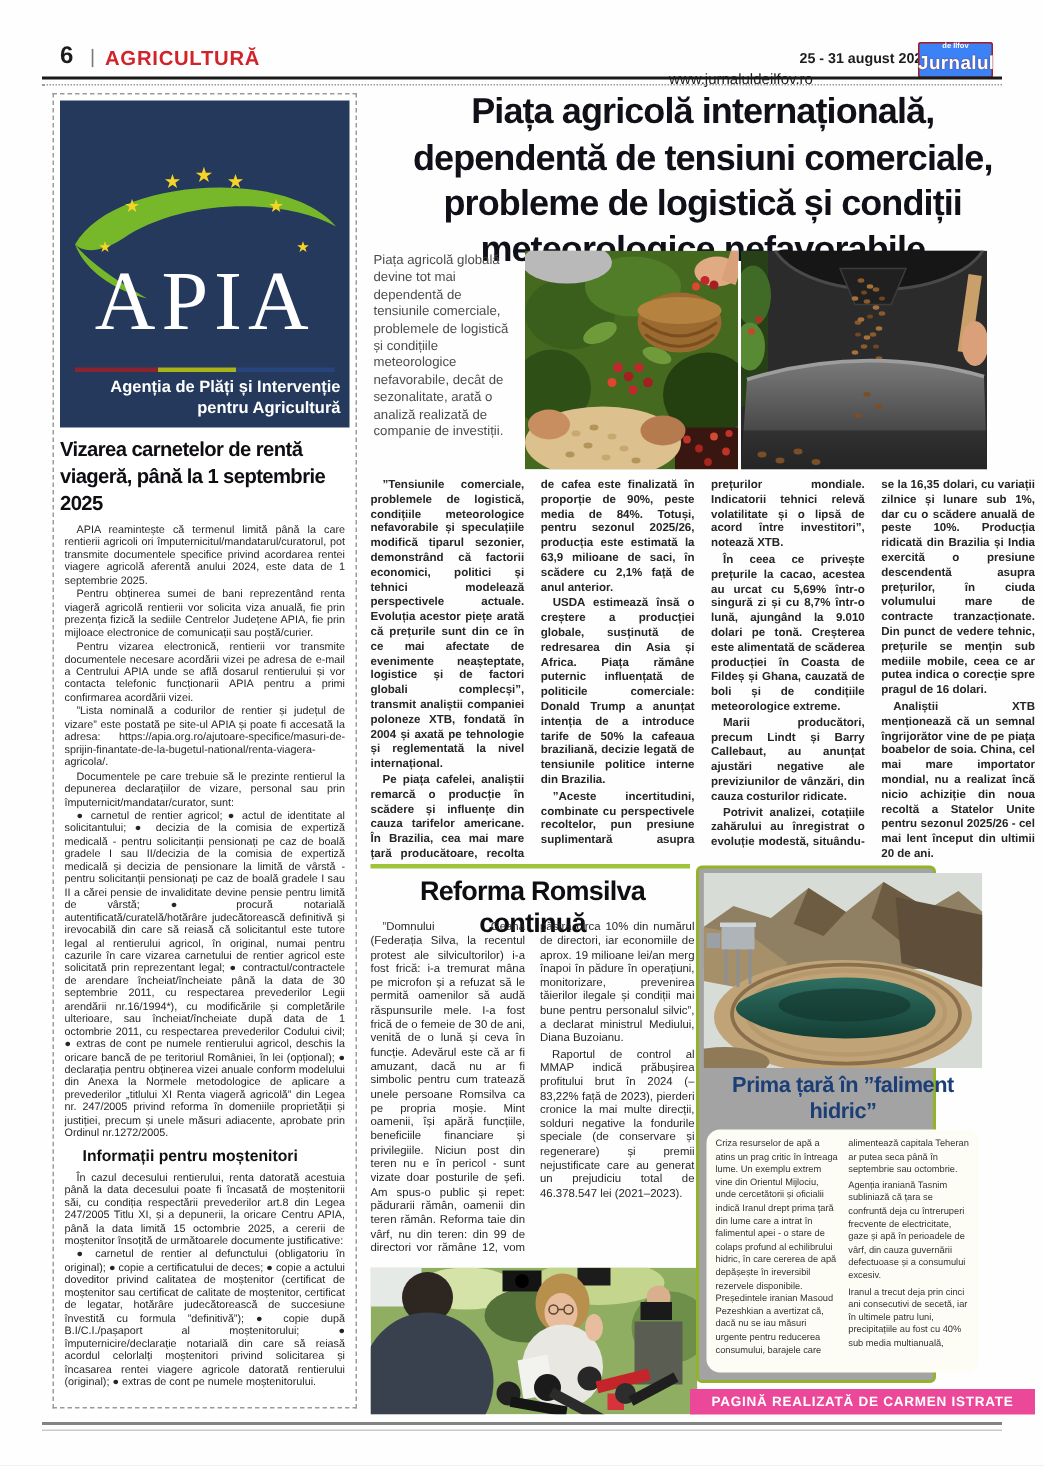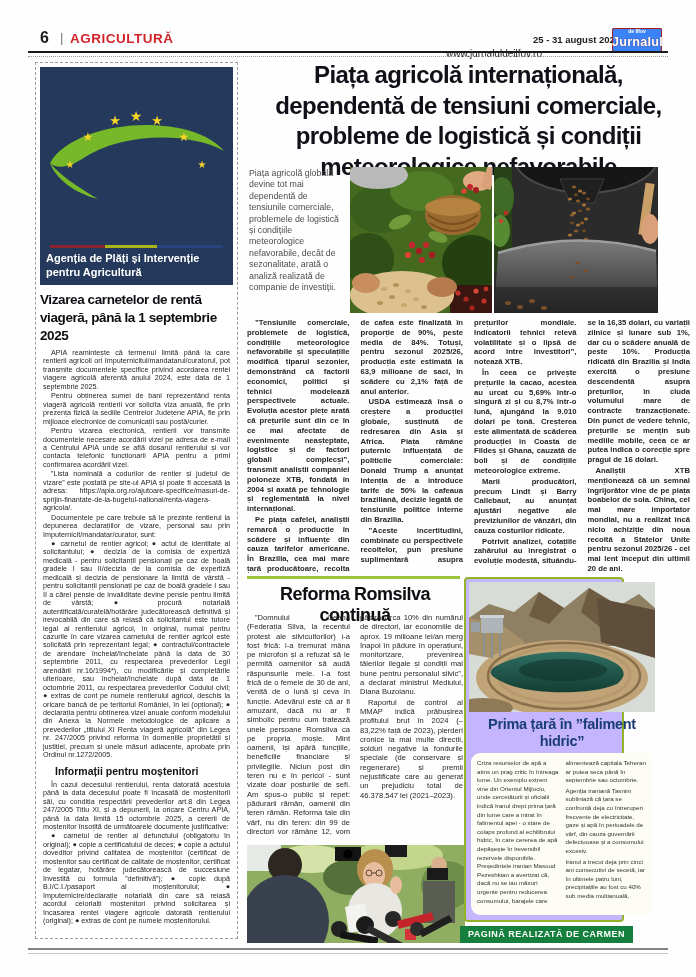--- a/index.html
+++ b/index.html
@@ -21,21 +21,21 @@
   .hdr-rule{left:28px;top:51px;width:640px;height:2px;background:#1a1a1a;}
   .hdr-dots{left:28px;top:56px;width:640px;height:0;border-top:1px dotted #9a9a9a;}
 
   
   .apia-box{left:35px;top:62px;width:201px;height:875px;border:1px dashed #9b9b9b;background:#fff;}
   .apia-logo{left:4px;top:4px;width:193px;height:218px;background:#24395b;}
   .apia-word{left:0;top:96px;width:193px;text-align:center;font-family:"Liberation Serif",serif;
              font-size:56px;font-weight:400;color:#fff;letter-spacing:4px;line-height:76px;}
   .apia-tricolor{left:10px;top:178px;width:173px;height:3px;
      background:linear-gradient(90deg,#8a2430 0 32%,#aab317 32% 62%,#27457c 62% 100%);}
-  .apia-sub{left:6px;top:185px;width:181px;text-align:left;color:#fff;font-weight:700;
+  .apia-sub{left:6px;top:185px;width:181px;text-align:right;color:#fff;font-weight:700;
             font-size:11px;line-height:13.5px;}
   .apia-title{left:4px;top:228px;width:193px;font-weight:700;
               font-size:13.5px;line-height:18px;letter-spacing:-.4px;color:#0d0d12;}
   .apia-text{left:7px;top:286px;width:187px;height:584px;overflow:hidden;}
   .apia-text p{margin:0 0 1px;font-size:7.2px;line-height:8.45px;text-align:justify;
                text-indent:8px;color:#262626;}
   .apia-subhead{font-size:10.5px;font-weight:700;margin:5px 0 4px;color:#111;padding-left:12px;}
 
   
   .headline{left:247px;top:60px;width:443px;text-align:center;font-weight:700;
@@ -52,32 +52,32 @@
   
   .roms-title{left:247px;top:584px;width:216px;text-align:center;font-weight:700;
               font-size:18px;letter-spacing:-.5px;color:#0d0d12;}
   .roms-body{left:247px;top:613px;width:216px;height:228px;overflow:hidden;
              column-count:2;column-gap:10px;column-fill:auto;}
   .roms-body p{margin:0 0 1px;font-size:7.6px;line-height:9.3px;text-align:justify;
                text-indent:8px;color:#262626;}
   .press-photo{left:247px;top:845px;width:218px;height:98px;overflow:hidden;}
 
   
-  .hydric-box{left:464px;top:577px;width:160px;height:345px;background:#c4b5fd;
+  .hydric-box{left:464px;top:577px;width:160px;height:345px;background:#a3a3a3;
               border:2px solid #93b32a;border-radius:4px;box-sizing:border-box;}
   .hydric-photo{left:3px;top:3px;width:186px;height:130px;overflow:hidden;}
   .hydric-title{left:4px;top:137px;width:184px;text-align:center;font-weight:700;
                 font-size:14.5px;line-height:17px;color:#1c3e76;letter-spacing:-.3px;}
   .hydric-panel{left:5px;top:174px;width:182px;height:162px;background:#fdfdf6;
                 border-radius:9px;box-sizing:border-box;padding:6px 6px;overflow:hidden;
                 column-count:2;column-gap:7px;column-fill:auto;}
   .hydric-panel p{margin:0 0 2px;font-size:6.2px;line-height:8.6px;text-align:left;color:#333;}
 
   
-  .credit-bar{left:460px;top:926px;width:173px;height:17px;background:#15803d;
+  .credit-bar{left:460px;top:926px;width:230px;height:17px;background:#ec4899;
               color:#fff;font-size:9px;font-weight:700;letter-spacing:.5px;
               text-align:center;line-height:17px;}
   .foot-rule1{left:28px;top:948px;width:640px;height:2px;background:#838383;}
   .foot-rule2{left:28px;top:953px;width:640px;height:1px;background:#c9c9c9;}
 
   svg{display:block;}
 </style>
 </head>
 <body>
 
@@ -101,20 +101,21 @@
         <path d="M 10 96 C 35 52, 150 44, 184 84 C 148 64, 80 66, 42 92 C 28 101, 16 102, 10 96 Z" fill="#76b82a"></path>
         <path d="M 10 96 C 16 112, 34 126, 58 132 C 36 119, 20 108, 10 96 Z" fill="#76b82a"></path>
         <text x="30" y="101" font-size="10" fill="#f5d327" text-anchor="middle">★</text>
         <text x="48" y="74" font-size="12" fill="#f5d327" text-anchor="middle">★</text>
         <text x="75" y="58" font-size="13" fill="#f5d327" text-anchor="middle">★</text>
         <text x="96" y="54" font-size="14" fill="#f5d327" text-anchor="middle">★</text>
         <text x="117" y="58" font-size="13" fill="#f5d327" text-anchor="middle">★</text>
         <text x="144" y="74" font-size="12" fill="#f5d327" text-anchor="middle">★</text>
         <text x="162" y="101" font-size="10" fill="#f5d327" text-anchor="middle">★</text>
       </svg>
+      <div class="abs apia-word">APIA</div>
       <div class="abs apia-tricolor"></div>
       <div class="abs apia-sub">Agenția de Plăți și Intervenție pentru Agricultură</div>
     </div>
     <div class="abs apia-title">Vizarea carnetelor de rentă viageră, până la 1 septembrie 2025</div>
     <div class="abs apia-text">
       <p>APIA reamintește că termenul limită până la care rentierii agricoli ori împuternicitul/mandatarul/curatorul, pot transmite documentele specifice privind acordarea rentei viagere agricolă aferentă anului 2024, este data de 1 septembrie 2025.</p>
       <p>Pentru obținerea sumei de bani reprezentând renta viageră agricolă rentierii vor solicita viza anuală, fie prin prezența fizică la sediile Centrelor Județene APIA, fie prin mijloace electronice de comunicații sau poștă/curier.</p>
       <p>Pentru vizarea electronică, rentierii vor transmite documentele necesare acordării vizei pe adresa de e-mail a Centrului APIA unde se află dosarul rentierului și vor contacta telefonic funcționarii APIA pentru a primi confirmarea acordării vizei.</p>
       <p>”Lista nominală a codurilor de rentier și județul de vizare” este postată pe site-ul APIA și poate fi accesată la adresa: https://apia.org.ro/ajutoare-specifice/masuri-de-sprijin-finantate-de-la-bugetul-national/renta-viagera-agricola/.</p>
       <p>Documentele pe care trebuie să le prezinte rentierul la depunerea declarațiilor de vizare, personal sau prin împuternicit/mandatar/curator, sunt:</p>

